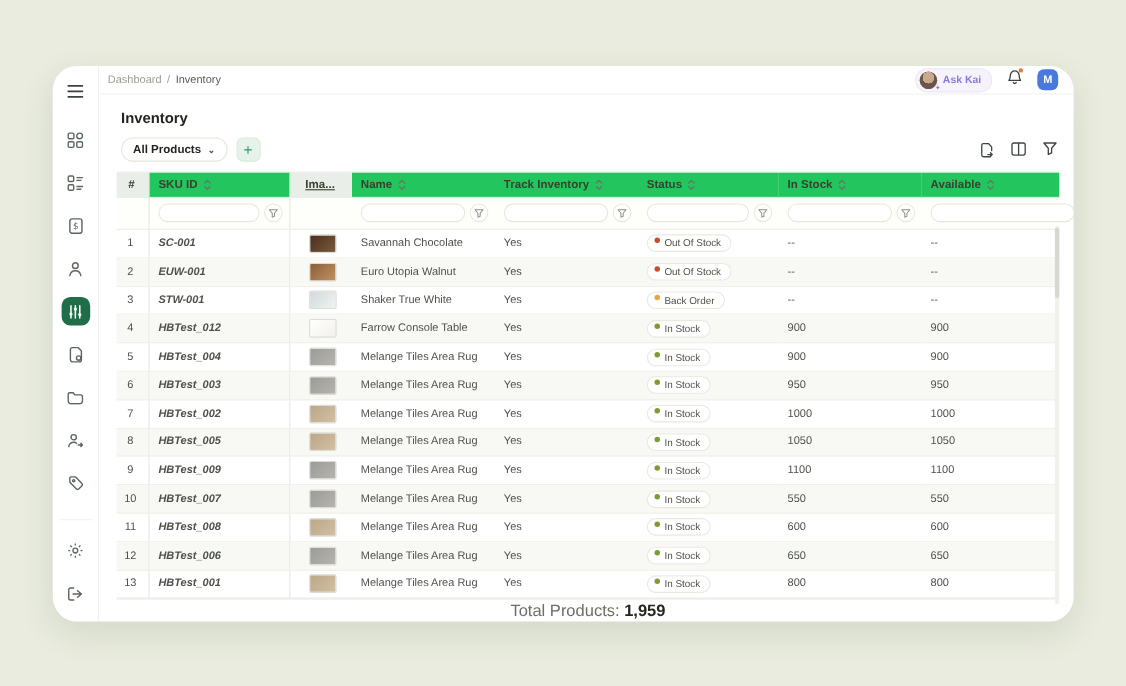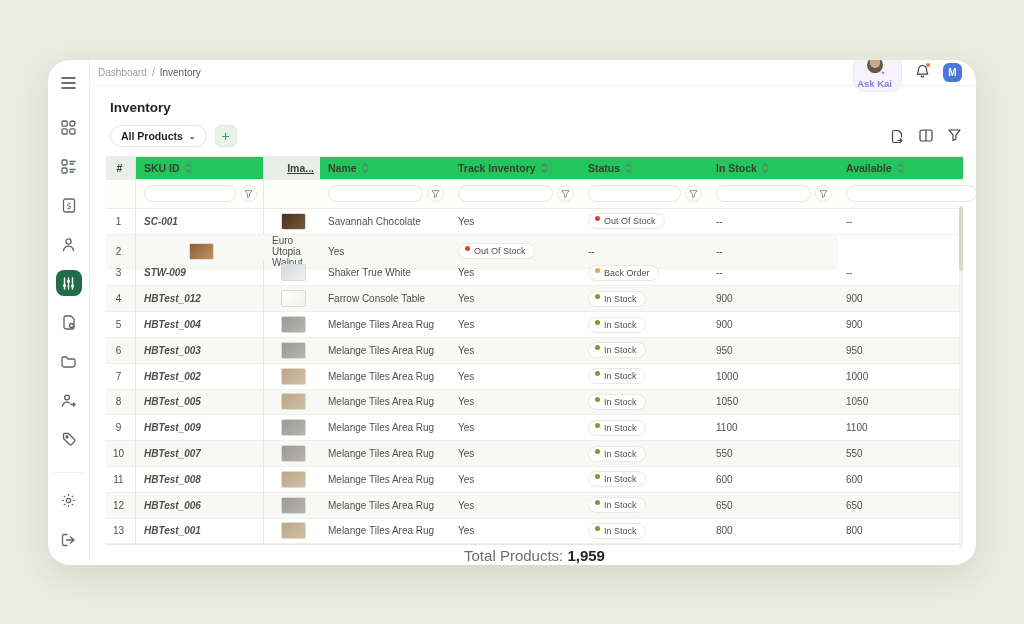--- a/index.html
+++ b/index.html
@@ -18,21 +18,21 @@
   .sb-item.active { background:#1f6e49; color:#fff; }
   .sb-bottom { margin-top:auto; display:flex; flex-direction:column; gap:14px; align-items:center; border-top:1px solid #f0f0ec; padding-top:14px; width:30px; }
   .sb-item svg { display:block; }
 
   
   .main { flex:1; display:flex; flex-direction:column; min-width:0; }
   .topbar { height:26px; display:flex; align-items:center; padding:0 14px 0 8px; border-bottom:1px solid #f2f2ee; flex-shrink:0; }
   .crumb { font-size:10px; color:#9aa096; display:flex; gap:5px; align-items:center; }
   .crumb .cur { color:#565c52; }
   .top-right { margin-left:auto; display:flex; align-items:center; gap:14px; }
-  .askkai { display:flex; align-items:center; gap:5px; background:#f6f3fd; border:1px solid #ece6fb; border-radius:12px; padding:2px 9px 2px 3px; cursor:pointer;flex-direction:column; }
+  .askkai { display:flex; align-items:center; gap:5px; background:#f6f3fd; border:1px solid #ece6fb; border-radius:12px; padding:2px 9px 2px 3px; cursor:pointer; }
   .askkai .face { width:16px; height:16px; border-radius:50%; background:radial-gradient(circle at 50% 35%, #c8a98d 0 40%, #6b5546 41% 75%, #2e2a33 76%); position:relative; }
   .askkai .face::after { content:"✦"; position:absolute; right:-3px; bottom:-3px; font-size:6px; color:#8b72e8; }
   .askkai .lbl { font-size:9.5px; font-weight:bold; color:#8b79e0; }
   .bell { position:relative; cursor:pointer; color:#3c4240; }
   .bell .dot { position:absolute; top:-1px; right:-1px; width:4px; height:4px; border-radius:50%; background:#e8782e; }
   .mavatar { width:19px; height:19px; border-radius:6px; background:#4a79dd; color:#fff; font-size:10px; font-weight:bold; display:flex; align-items:center; justify-content:center; cursor:pointer; }
 
   .content { flex:1; padding:10px 13px 0 16px; display:flex; flex-direction:column; min-height:0; }
   .page-title { font-size:13.5px; font-weight:bold; color:#20261f; margin:4px 0 10px 4px; }
   .tools { display:flex; align-items:center; margin:0 2px 9px 4px; }
@@ -41,21 +41,21 @@
   .add-btn { width:22px; height:22px; margin-left:8px; border-radius:6px; background:#e7f3ea; color:#2e9e63; font-size:14px; line-height:20px; text-align:center; cursor:pointer; border:1px solid #d8ecdd; }
   .tool-icons { margin-left:auto; display:flex; gap:15px; color:#3f453f; }
   .tool-icons span { cursor:pointer; display:flex; }
 
   
   .table-wrap { position:relative; border-top:1px solid #eceee4; flex:1; display:flex; flex-direction:column; }
   .t-row { display:grid; grid-template-columns:30px 128px 56px 130px 130px 128px 130px 1fr; }
   .t-head .h-cell { background:#22c55e; font-size:10.5px; font-weight:bold; color:#39402f;
        padding:5px 6px 5px 8px; display:flex; align-items:center; gap:5px; border-bottom:1px solid #eceee4; cursor:pointer; }
   .t-head .h-cell.plain { background:#e9efe8; justify-content:center; padding-left:4px; cursor:default; }
-  .t-head .h-cell.plain.left { justify-content:flex-end;text-decoration:underline; }
+  .t-head .h-cell.plain.left { justify-content:center;text-decoration:underline; }
   .sorter { color:#6c7263; display:flex; flex-direction:column; line-height:0; }
   .t-filter { border-bottom:1px solid #eceee4; background:#fefefb; }
   .f-cell { padding:5px 6px 6px 8px; display:flex; align-items:center; gap:4px; }
   .f-cell input { flex:1; min-width:0; height:17px; border:1px solid #e5e8dc; border-radius:9px; background:#fff; outline:none; font-size:9px; padding:0 6px; }
   .f-btn { width:17px; height:17px; flex-shrink:0; border-radius:50%; border:1px solid #e7e7e0; background:#fff; display:flex; align-items:center; justify-content:center; color:#8b9184; cursor:pointer; }
   .t-body { flex:1; }
   .t-body .t-row { height:25.8px; }
   .t-body .t-row.even > div { background:#f8f8f4; }
   .t-body .t-row > div { border-bottom:1px solid #f0f0ea; display:flex; align-items:center; font-size:10px; color:#4c524a; padding:0 6px 0 8px; }
   .c-index { justify-content:center; color:#565c52; padding-left:2px !important; }
@@ -329,37 +329,38 @@
                 <div class="badge">
                   <div class="bdot" style="background: rgb(207, 74, 43);"></div>
                   <span>Out Of Stock</span>
                 </div>
               </div>
               <div class="c-instock">--</div>
               <div class="c-available">--</div>
             </div>
             <div class="t-row even">
               <div class="c-index v-sep-1">2</div>
+              <div class="c-sku v-sep-2">EUW-001</div>
               <div class="c-img">
                 <div class="thumb" style="background: linear-gradient(135deg, rgb(138, 95, 58) 0%, rgb(192, 145, 98) 100%);"></div>
               </div>
               <div class="c-name">Euro Utopia Walnut</div>
               <div class="c-track">Yes</div>
               <div class="c-status">
                 <div class="badge">
                   <div class="bdot" style="background: rgb(207, 74, 43);"></div>
                   <span>Out Of Stock</span>
                 </div>
               </div>
               <div class="c-instock">--</div>
               <div class="c-available">--</div>
             </div>
             <div class="t-row">
               <div class="c-index v-sep-1">3</div>
-              <div class="c-sku v-sep-2">STW-009</div>
+              <div class="c-sku v-sep-2">STW-001</div>
               <div class="c-img">
                 <div class="thumb" style="background: linear-gradient(135deg, rgb(207, 217, 221) 0%, rgb(242, 244, 240) 100%);"></div>
               </div>
               <div class="c-name">Shaker True White</div>
               <div class="c-track">Yes</div>
               <div class="c-status">
                 <div class="badge">
                   <div class="bdot" style="background: rgb(229, 168, 60);"></div>
                   <span>Back Order</span>
                 </div>

